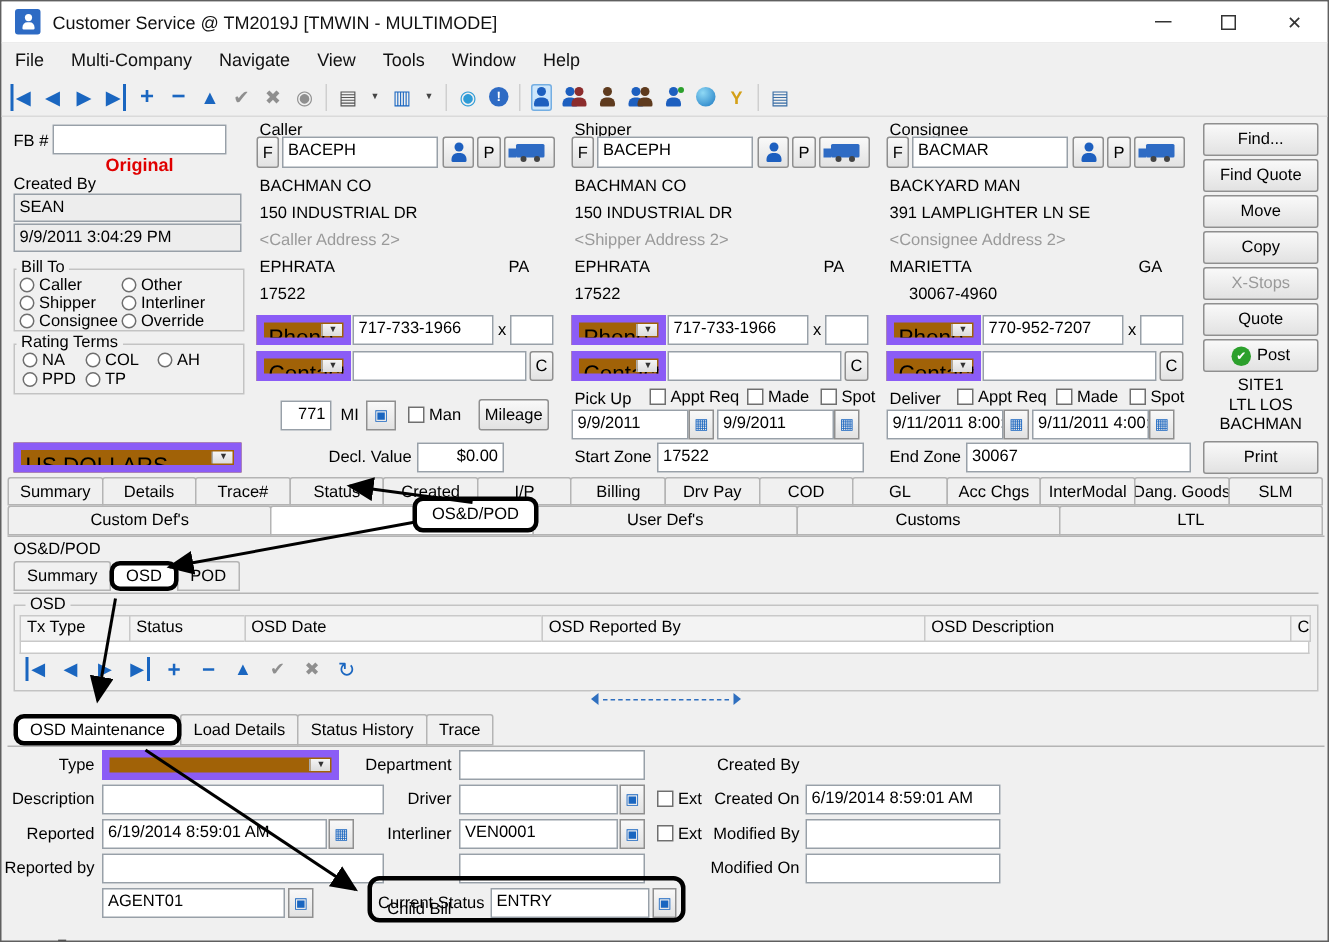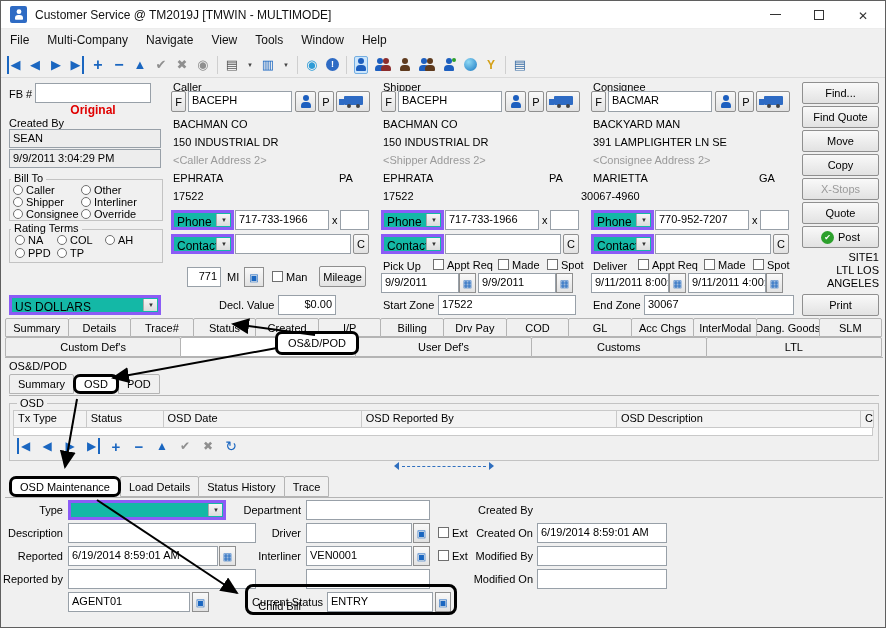--- a/index.html
+++ b/index.html
@@ -38,21 +38,21 @@
   .truck-icon::after{content:"";position:absolute;bottom:-3px;left:3px;width:4px;height:4px;border-radius:50%;background:#444;box-shadow:9px 0 0 #444}
   
   .lbl{position:absolute;font-size:11px;color:#000;white-space:nowrap}
   .lbl.gray{color:#9a9a9a}
   .lbl.r{text-align:right}
   .fld{position:absolute;font-size:11px;background:#fff;border:1px solid #98a0a8;padding:2px 3px;white-space:nowrap;overflow:hidden;color:#000}
   .fld.ro{background:#ededed}
   .fld.ta-r{text-align:right}
   .btn{position:absolute;font-size:11px;display:flex;align-items:center;justify-content:center;background:linear-gradient(#f9f9f9,#e2e2e2);border:1px solid #8f8f8f;border-radius:2px;color:#000}
   .btn.disabled{color:#9a9a9a}
-  .combo{position:absolute;font-size:12px;background:#14b8a6;border:3px solid #8b5cf6;padding:2px 16px 2px 3px;white-space:nowrap;overflow:hidden}
+  .combo{position:absolute;font-size:15px;background:#a16207;border:5px solid #8b5cf6;padding:2px 16px 2px 3px;white-space:nowrap;overflow:hidden}
   .combo::before{content:"";position:absolute;right:1px;top:1px;bottom:1px;width:13px;background:linear-gradient(#f5f5f5,#dcdcdc);border-left:1px solid #aaa}
   .combo::after{content:"▼";position:absolute;right:4px;top:50%;transform:translateY(-50%);font-size:6px;color:#333}
   .lkp{position:absolute;display:flex;align-items:center;justify-content:center;background:linear-gradient(#f9f9f9,#e2e2e2);border:1px solid #8f8f8f}
   .lkp::after{content:"▣";color:#1a66c0;font-size:10px}
   .cal{position:absolute;display:flex;align-items:center;justify-content:center;background:linear-gradient(#f9f9f9,#e2e2e2);border:1px solid #8f8f8f}
   .cal::after{content:"▦";color:#1a66c0;font-size:10px}
   .check{position:absolute;width:11px;height:11px;border:1px solid #6f6f6f;background:#fff}
   .radio{position:absolute;width:10px;height:10px;border:1px solid #6f6f6f;border-radius:50%;background:#fff}
   .group{position:absolute;border:1px solid #c3c3c3}
   .grouplbl{position:absolute;font-size:11px;background:#f0f0f0;padding:0 3px;white-space:nowrap}
@@ -70,21 +70,21 @@
   .navrow .tbi{font-size:12px;height:16px}
   
   .splitter{position:absolute;display:flex;align-items:center;background:#f0f0f0}
   .spl-l{width:0;height:0;border-top:4px solid transparent;border-bottom:4px solid transparent;border-right:5px solid #2f6fbf}
   .spl-r{width:0;height:0;border-top:4px solid transparent;border-bottom:4px solid transparent;border-left:5px solid #2f6fbf}
   .spl-m{flex:1;border-top:1px dashed #2f6fbf;margin:0 3px}
   
   .original{position:absolute;font-size:12px;font-weight:bold;color:#e00000;text-align:center}
   .post-ic{width:13px;height:13px;border-radius:50%;background:#2ca02c;display:flex;align-items:center;justify-content:center;margin-right:4px}
   .post-ic::after{content:"✔";font-size:8px;color:#fff}
-  .site-text{position:absolute;font-size:11px;text-align:right;line-height:13px}
+  .site-text{position:absolute;font-size:11px;text-align:center;line-height:13px}
   .arrows{position:absolute;top:0;left:0;z-index:45;pointer-events:none}
 </style>
 </head>
 <body>
 
 <div class="window">
 
   <div class="titlebar">
     <span class="app-ic">
         <span class="person-icon" style="color:#fff;transform:scale(.8)"></span>
@@ -272,21 +272,21 @@
     </div>
   <div class="btn" style="left:737px;top:90px;width:16px;height:21px">P</div>
   <div class="btn" style="left:755px;top:90px;width:34px;height:21px">
       <span class="truck-icon"></span>
     </div>
   <span class="lbl" style="left:592px;top:117px">BACKYARD MAN</span>
   <span class="lbl" style="left:592px;top:135px">391 LAMPLIGHTER LN SE</span>
   <span class="lbl gray" style="left:592px;top:153px">&lt;Consignee Address 2&gt;</span>
   <span class="lbl" style="left:592px;top:171px">MARIETTA</span>
   <span class="lbl" style="left:758px;top:171px">GA</span>
-  <span class="lbl" style="left:580px;top:189px">30067-4960</span>
+  <span class="lbl" style="left:605px;top:189px">30067-4960</span>
   <div class="combo" style="left:590px;top:209px;width:63px;height:20px">Phone</div>
   <div class="fld" style="left:654px;top:209px;width:94px;height:20px">770-952-7207</div>
   <span class="lbl" style="left:751px;top:213px">x</span>
   <div class="fld" style="left:759px;top:209px;width:29px;height:20px"></div>
   <div class="combo" style="left:590px;top:233px;width:63px;height:20px">Contact</div>
   <div class="fld" style="left:654px;top:233px;width:116px;height:20px"></div>
   <div class="btn" style="left:772px;top:233px;width:16px;height:20px">C</div>
   <span class="lbl" style="left:592px;top:259px">Deliver</span>
   <span class="check" style="left:637px;top:258px"></span>
   <span class="lbl" style="left:651px;top:258px">Appt Req</span>
@@ -307,21 +307,21 @@
   <div class="btn" style="left:801px;top:153px;width:77px;height:22px">Copy</div>
   <div class="btn disabled" style="left:801px;top:177px;width:77px;height:22px">X-Stops</div>
   <div class="btn" style="left:801px;top:201px;width:77px;height:22px">Quote</div>
   <div class="btn" style="left:801px;top:225px;width:77px;height:22px">
     <span class="post-ic"></span>
     <span>Post</span>
   </div>
   <div class="site-text" style="left:801px;top:250px;width:77px">
     <div>SITE1</div>
     <div>LTL LOS</div>
-    <div>ANGELES</div>
+    <div>BACHMAN</div>
   </div>
   <div class="btn" style="left:801px;top:293px;width:77px;height:22px">Print</div>
 
   <div class="tabs" style="left:4px;top:317px;right:4px;height:19px">
     <div class="tab">Summary</div>
     <div class="tab">Details</div>
     <div class="tab">Trace#</div>
     <div class="tab">Status</div>
     <div class="tab">Created</div>
     <div class="tab">I/P</div>

